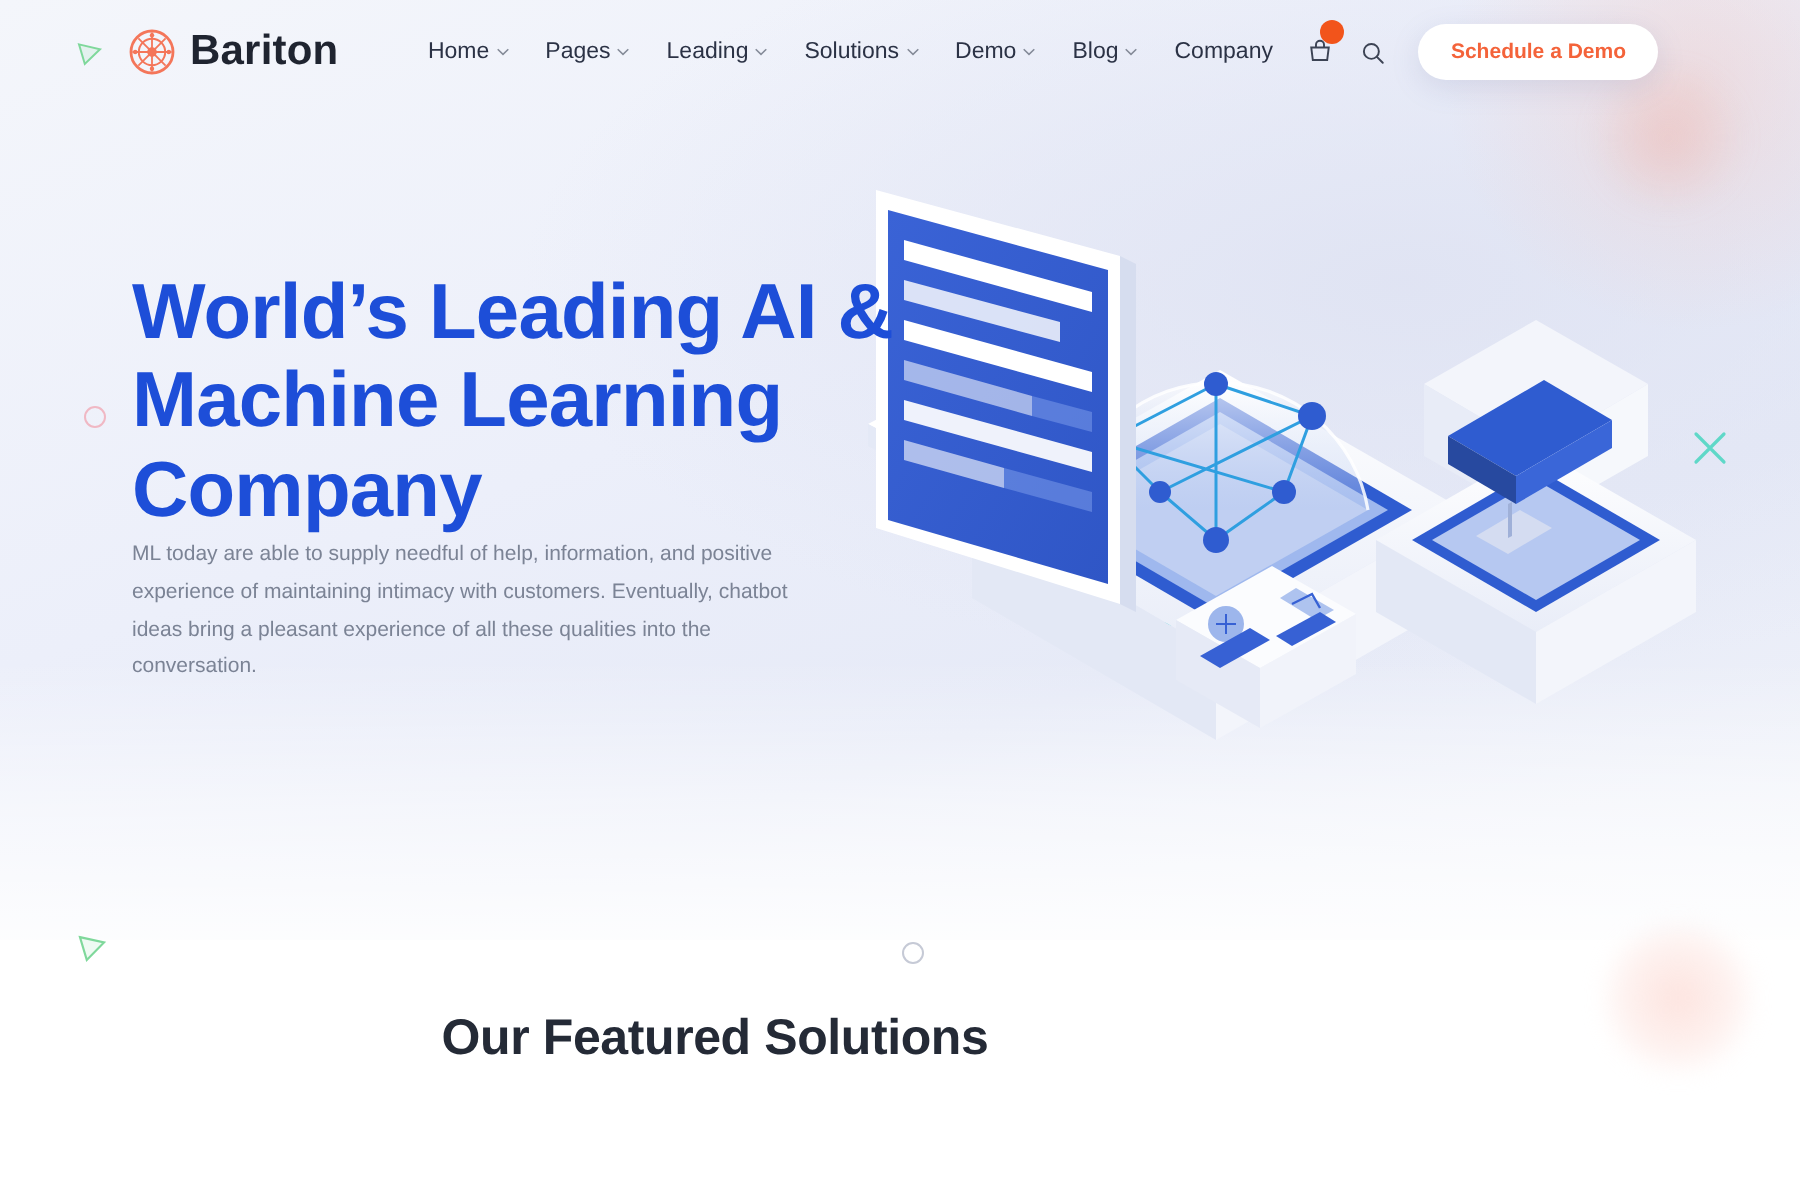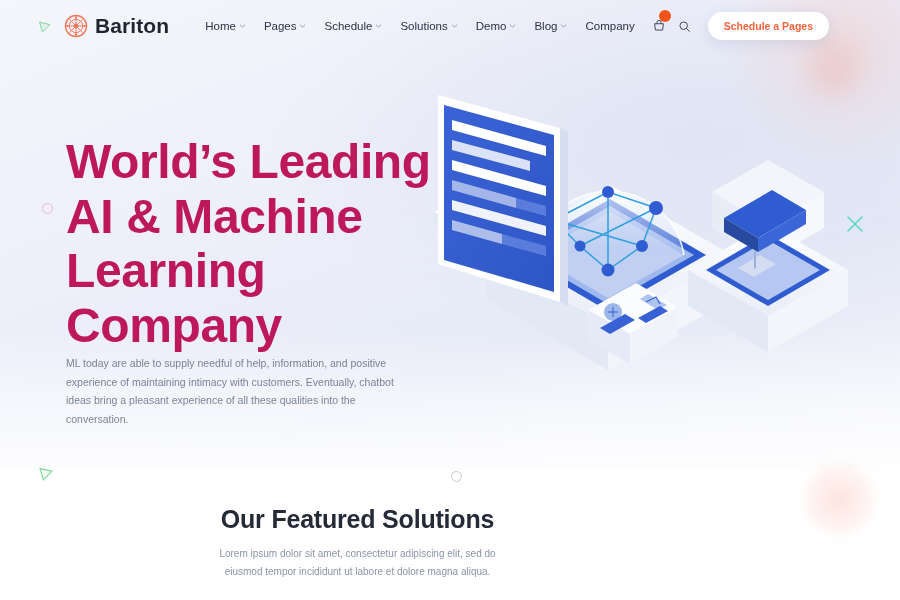--- a/index.html
+++ b/index.html
@@ -66,21 +66,21 @@
   }
   .demo-btn {
     margin-left:12px; background:#ffffff; color:#f4633a;
     font-size:10.5px; font-weight:600; padding:8px 16px; border:none; border-radius:20px;
     box-shadow:0 4px 14px rgba(120,130,170,.18); cursor:pointer; white-space:nowrap;
   }
 
   
   .hero-text { position:absolute; left:66px; top:135px; width:420px; z-index:30; }
   .hero-title {
-    font-size:48px; line-height:1.14; font-weight:700; color:#be185d;
+    font-size:39px; line-height:1.14; font-weight:700; color:#1d4ed8;
     letter-spacing:-.4px;
   }
   .hero-sub {
     width:352px;
     font-size:10.5px; line-height:1.78; color:#7b8395;
   }
 
   
   .circle-pink-left {
     position:absolute; left:42px; top:203px; width:11px; height:11px; border-radius:50%;
@@ -151,21 +151,21 @@
       </div>
 
       <div class="nav-item">
         <span>Pages</span>
         <svg class="caret" viewBox="0 0 8 5">
             <path d="M.7.8 4 4 7.3.8" fill="none" stroke="#6b7280" stroke-width="1"></path>
           </svg>
       </div>
 
       <div class="nav-item">
-        <span>Schedule</span>
+        <span>Leading</span>
         <svg class="caret" viewBox="0 0 8 5">
             <path d="M.7.8 4 4 7.3.8" fill="none" stroke="#6b7280" stroke-width="1"></path>
           </svg>
       </div>
 
       <div class="nav-item">
         <span>Solutions</span>
         <svg class="caret" viewBox="0 0 8 5">
             <path d="M.7.8 4 4 7.3.8" fill="none" stroke="#6b7280" stroke-width="1"></path>
           </svg>
@@ -197,21 +197,21 @@
         <span class="cart-badge"></span>
       </div>
 
       <div class="nav-icon-btn">
         <svg width="13" height="13" viewBox="0 0 16 16">
           <circle cx="7" cy="7" r="4.6" fill="none" stroke="#3c4354" stroke-width="1.2"></circle>
           <path d="M10.4 10.4 14 14" stroke="#3c4354" stroke-width="1.2" fill="none" stroke-linecap="round"></path>
         </svg>
       </div>
 
-      <button class="demo-btn">Schedule a Pages</button>
+      <button class="demo-btn">Schedule a Demo</button>
     </nav>
   </div>
 
   <div class="illus">
     <svg viewBox="0 0 470 300" xmlns="http://www.w3.org/2000/svg">
       <defs>
         <linearGradient id="plate" x1="0" y1="0" x2="0" y2="1">
           <stop offset="0" stop-color="#ffffff"></stop>
             <stop offset="1" stop-color="#e9edf8"></stop>
         </linearGradient>
@@ -347,16 +347,15 @@
   <div class="circle-grey-mid"></div>
 
   <div class="x-teal">
     <svg viewBox="0 0 20 20">
         <path d="M3 3 L17 17 M17 3 L3 17" stroke="#5fd8c8" stroke-width="1.6" fill="none" stroke-linecap="round"></path>
       </svg>
   </div>
 
   <div class="featured">
     <h2 class="featured-title">Our Featured Solutions</h2>
-    <p class="featured-sub">Lorem ipsum dolor sit amet, consectetur adipiscing elit, sed do eiusmod tempor incididunt ut labore et dolore magna aliqua.</p>
   </div>
 
 </div>
 
 </body></html>

